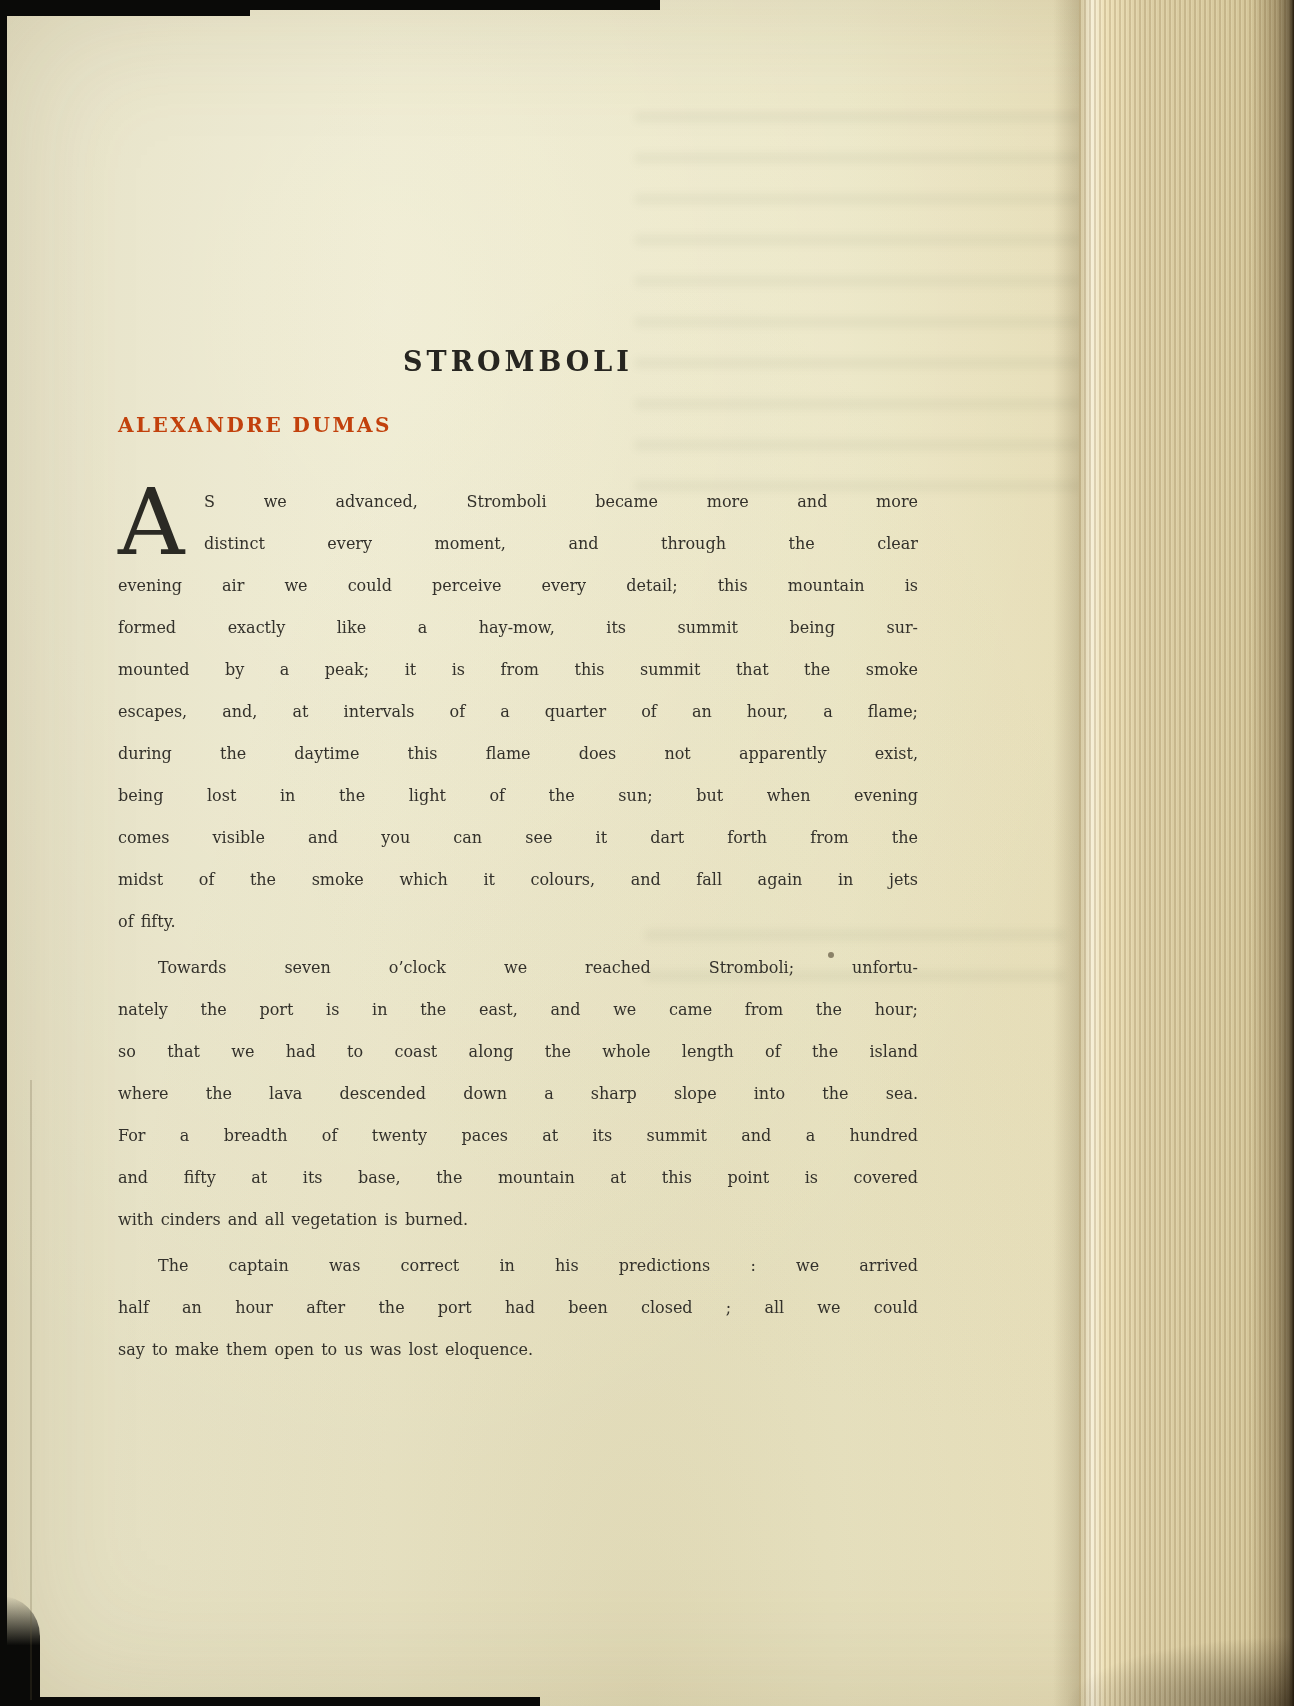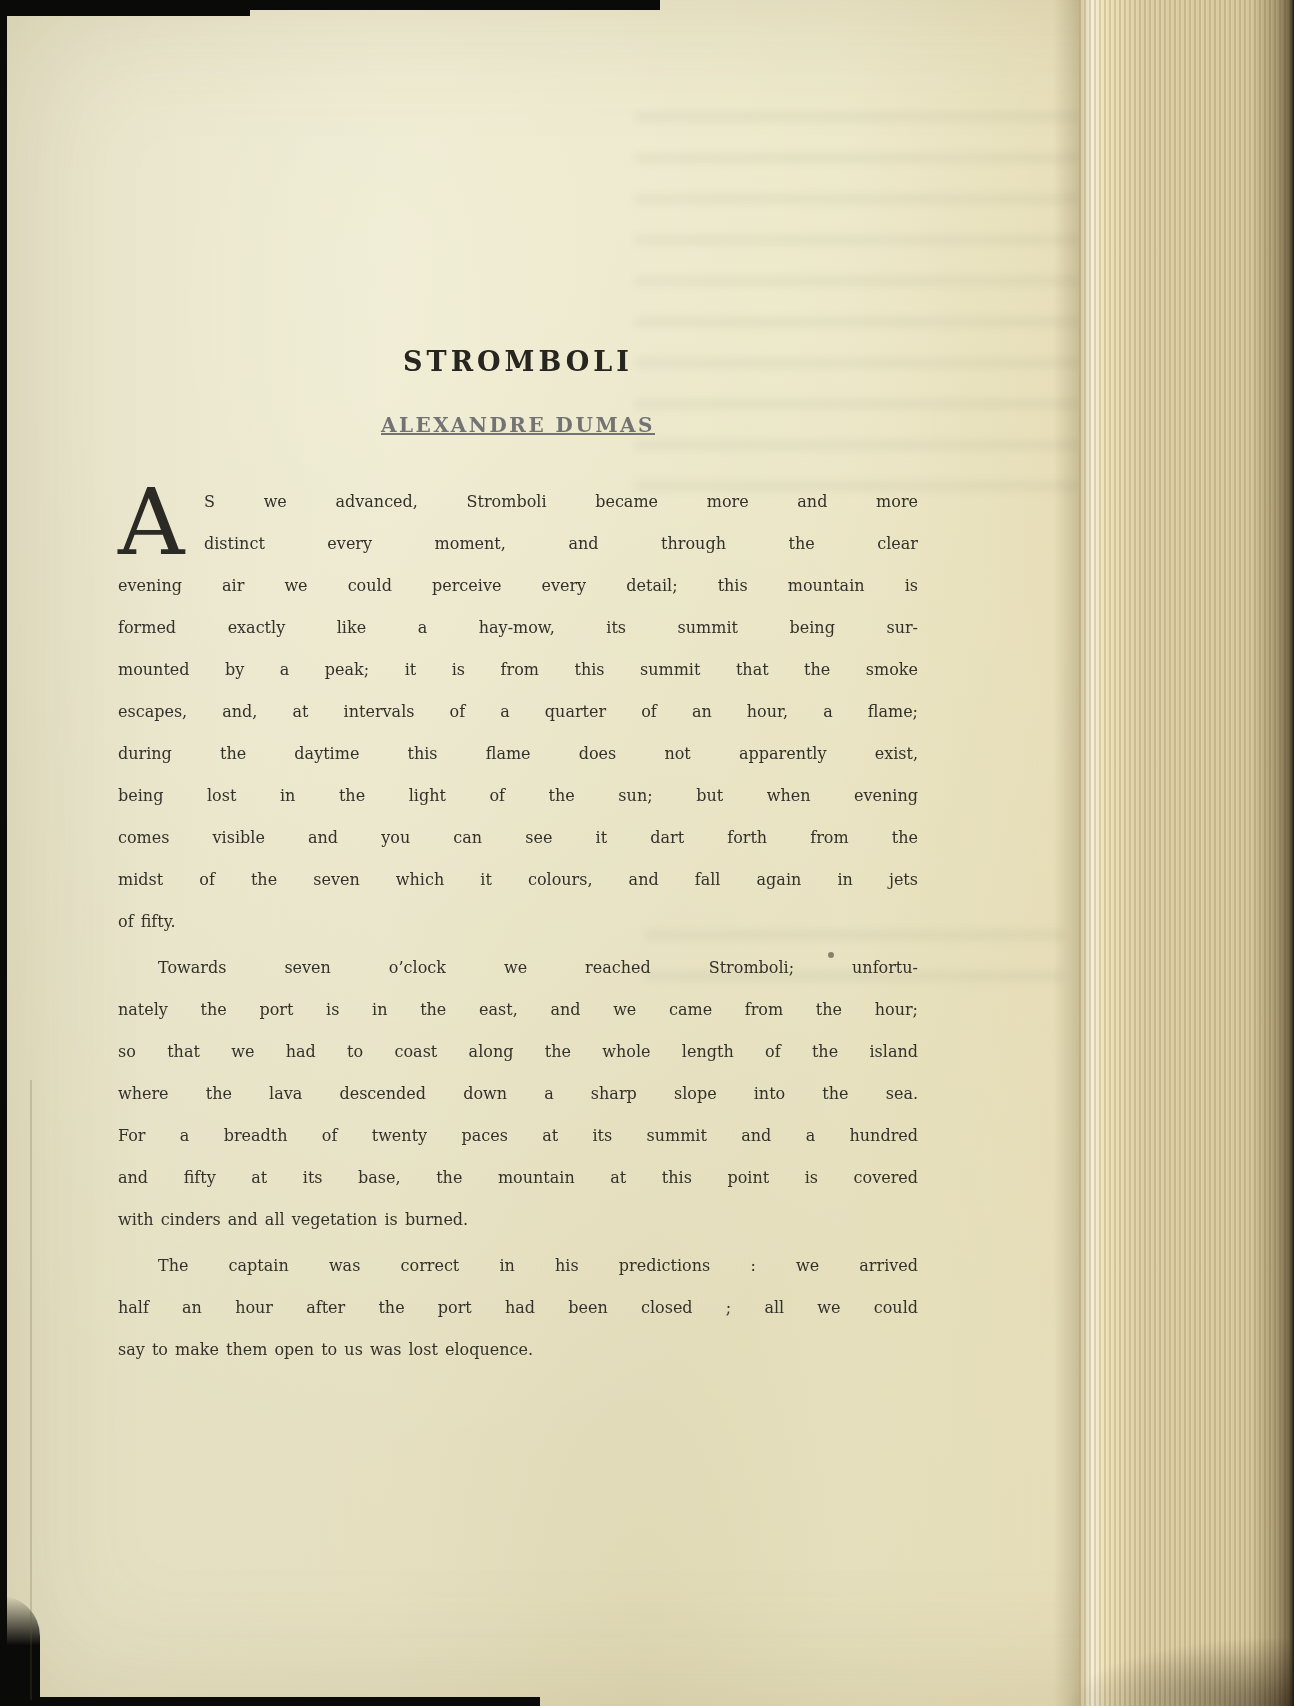--- a/index.html
+++ b/index.html
@@ -101,27 +101,25 @@
     color: #33312b;
   }
   .title {
     text-align: center;
     font-size: 27px;
     font-weight: bold;
     letter-spacing: 4px;
     color: #262520;
   }
   .author {
-    text-align: center;
     font-size: 20px;
     font-weight: bold;
     letter-spacing: 2.5px;
     margin-top: 36px;
-    color: #737373;
-    text-decoration: underline;
+    color: #c2410c;
   }
   .para { position: relative; }
   .para.p1 { margin-top: 44px; }
   .para.p2, .para.p3 { margin-top: 4px; }
   .dropcap {
     float: left;
     font-size: 92px;
     line-height: 76px;
     width: 74px;
     margin: 4px 12px 0 0;
@@ -173,21 +171,21 @@
       <div class="lines">
           <div class="text-line">S we advanced, Stromboli became more and more</div>
           <div class="text-line">distinct every moment, and through the clear</div>
           <div class="text-line">evening air we could perceive every detail; this mountain is</div>
           <div class="text-line">formed exactly like a hay-mow, its summit being sur-</div>
           <div class="text-line">mounted by a peak; it is from this summit that the smoke</div>
           <div class="text-line">escapes, and, at intervals of a quarter of an hour, a flame;</div>
           <div class="text-line">during the daytime this flame does not apparently exist,</div>
           <div class="text-line">being lost in the light of the sun; but when evening</div>
           <div class="text-line">comes visible and you can see it dart forth from the</div>
-          <div class="text-line">midst of the seven which it colours, and fall again in jets</div>
+          <div class="text-line">midst of the smoke which it colours, and fall again in jets</div>
           <div class="text-line last-line">of fifty.</div>
         </div>
     </div>
 
     <div class="para p2 indent-first">
       <div class="lines">
           <div class="text-line">Towards seven o’clock we reached Stromboli; unfortu-</div>
           <div class="text-line">nately the port is in the east, and we came from the hour;</div>
           <div class="text-line">so that we had to coast along the whole length of the island</div>
           <div class="text-line">where the lava descended down a sharp slope into the sea.</div>

